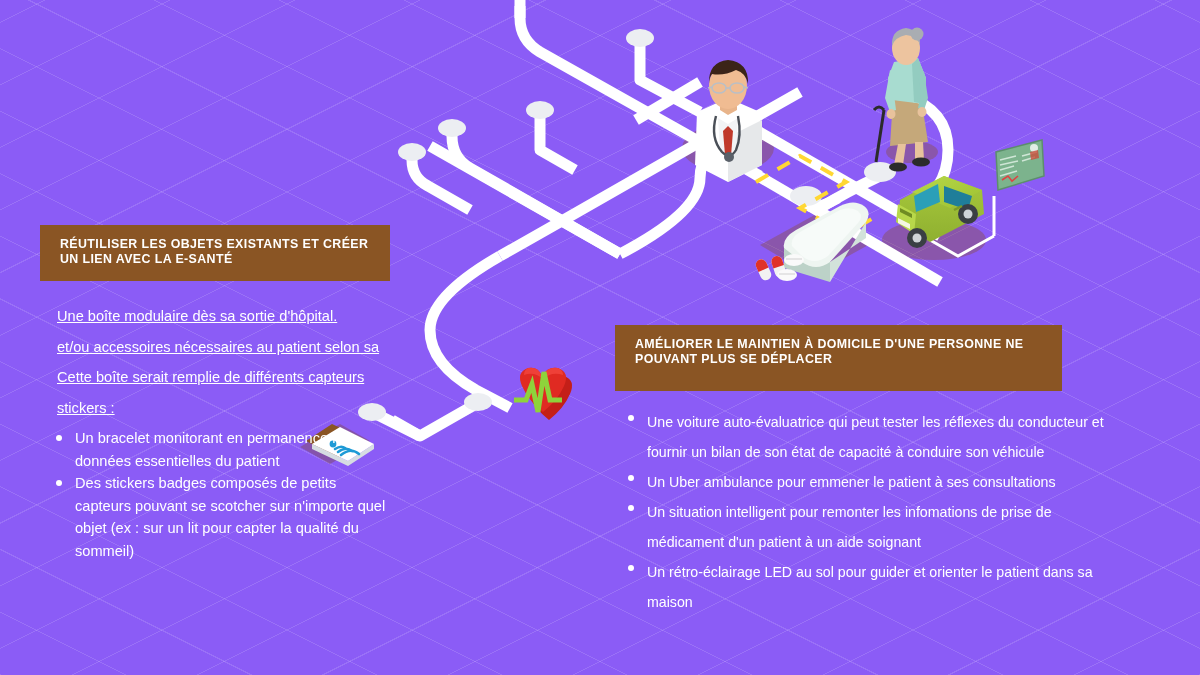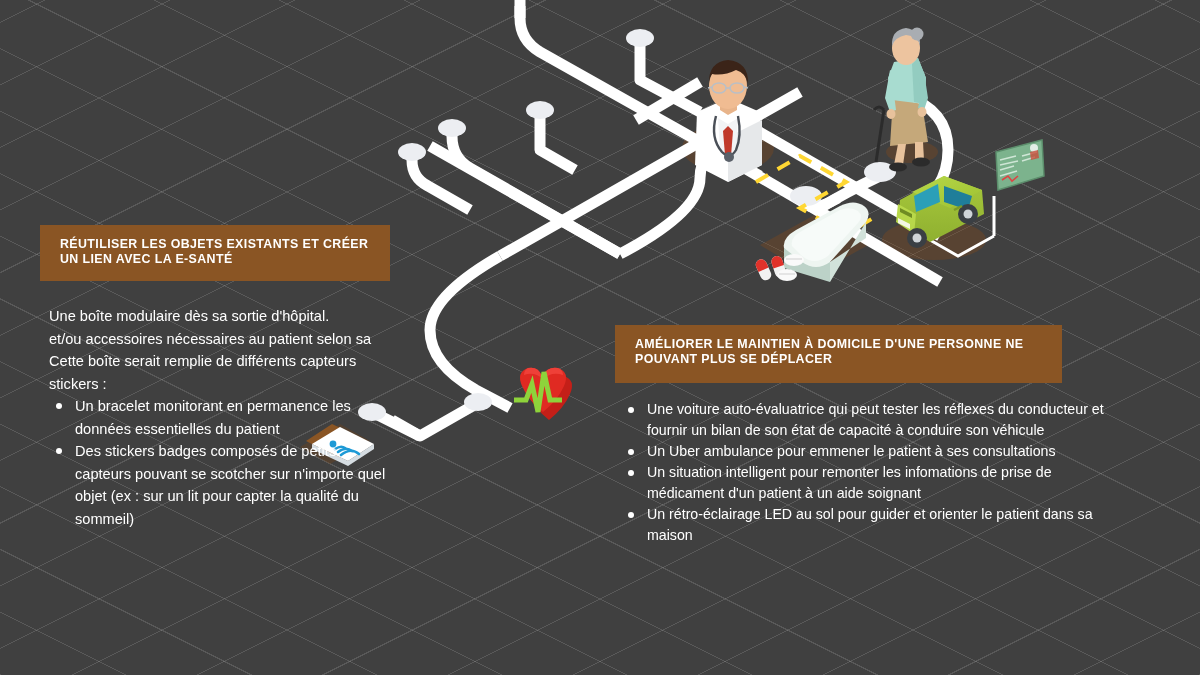--- a/index.html
+++ b/index.html
@@ -5,21 +5,21 @@
   html, body {
     margin: 0;
     padding: 0;
     background: #d97e33;
   }
   #canvas {
     position: relative;
     width: 1200px;
     height: 675px;
     overflow: hidden;
-    background: #404040;
+    background: #8b5cf6;
     font-family: "Liberation Sans", sans-serif;
   }
   
   #bg-grid {
     position: absolute;
     inset: 0;
     background-image:
       repeating-linear-gradient(26.57deg,
         rgba(255,255,255,0.13) 0px, rgba(255,255,255,0.13) 1px,
         rgba(255,255,255,0) 1px, rgba(255,255,255,0) 56px),
@@ -47,34 +47,34 @@
     padding: 12px 20px 14px 20px;
     font-size: 12.4px;
     line-height: 15px;
   }
   #panel-left .panel-body {
     padding: 0 0 0 9px;
     margin-top: 24px;
     font-size: 14.6px;
     line-height: 22.5px;
   }
-  #panel-left .intro p { margin: 0; }
+  #panel-left .intro p { margin: 8px; text-decoration: underline; }
 
   #panel-right { left: 615px; top: 325px; width: 447px; }
   #panel-right .panel-header {
     width: 447px;
-    padding: 12px 20px 16px 20px;
+    padding: 12px 20px 24px 20px;
     font-size: 12.4px;
     line-height: 15px;
   }
   #panel-right .panel-body {
     margin-top: 16px;
     padding-left: 9px;
     font-size: 14.2px;
-    line-height: 21px;
+    line-height: 30px;
     width: 490px;
   }
 
   ul.bullets {
     list-style: none;
     margin: 0;
     padding: 0;
   }
   ul.bullets li {
     position: relative;

